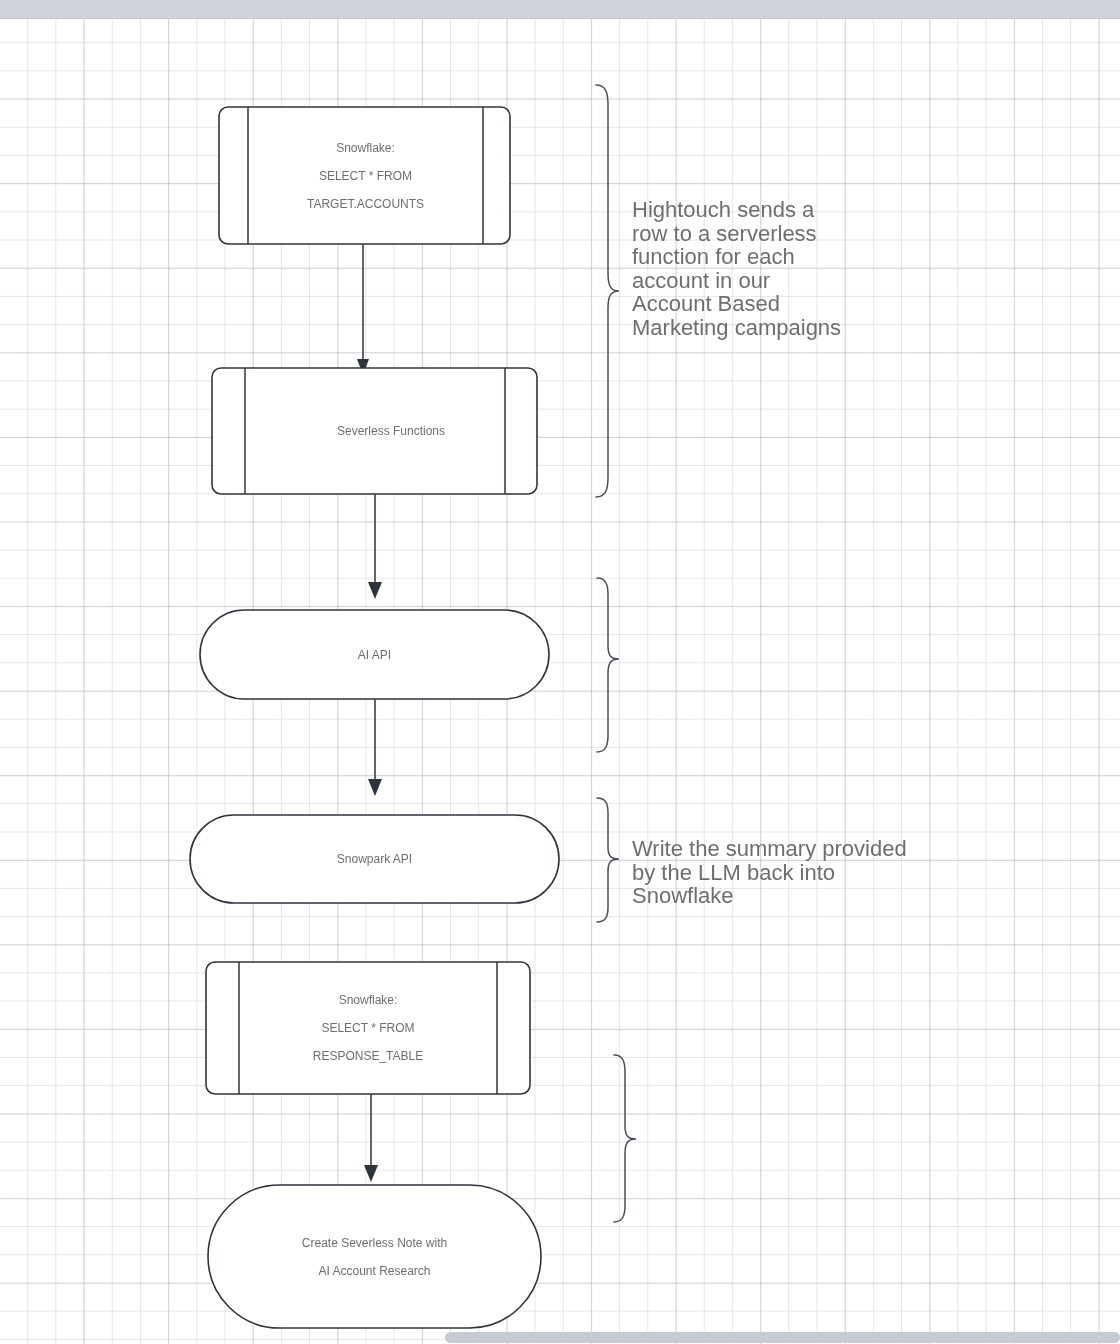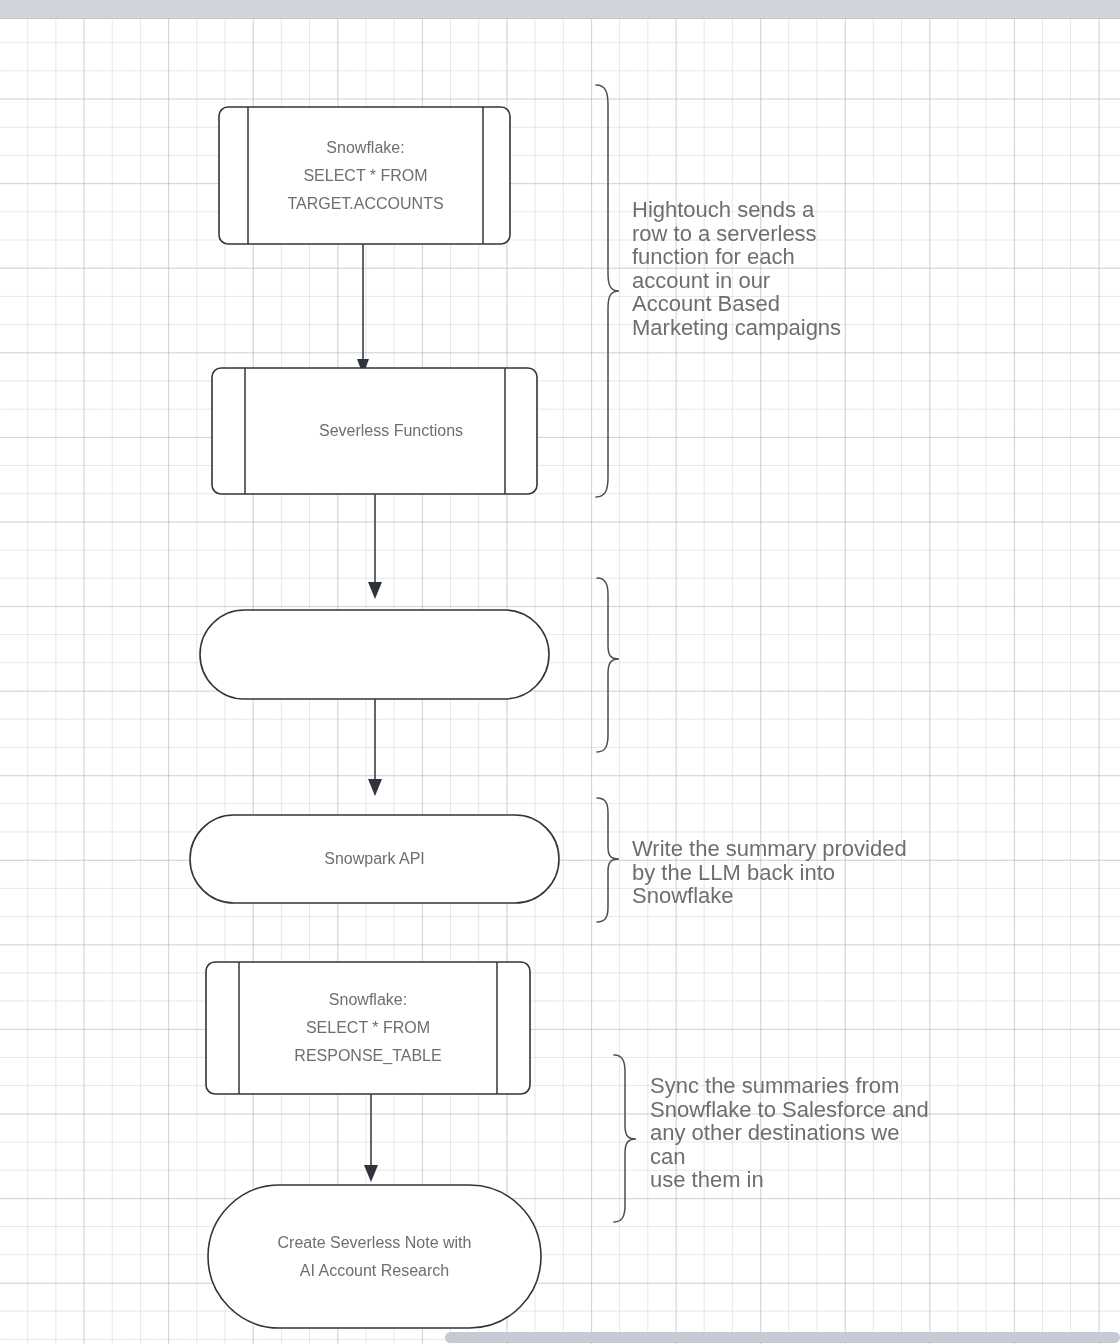--- a/index.html
+++ b/index.html
@@ -76,21 +76,21 @@
     fill: none;
     stroke-linecap: round;
   }
   .arrow-head { fill: #2f333b; }
 
   
   .node-label {
     position: absolute;
     text-align: center;
     color: #6e6e6e;
-    font-size: 16px;
+    font-size: 12px;
     line-height: 28px;
     white-space: pre-line;
     pointer-events: none;
     display: flex;
     align-items: center;
     justify-content: center;
     border-radius: 15px;
   }
 
   
@@ -220,20 +220,21 @@
                C 625 1196, 623 1203, 614 1203"></path>
     </g>
   </svg>
 
   <div class="node-label" style="left:248px; top:88px; width:235px; height:137px;">Snowflake:
 SELECT * FROM
 TARGET.ACCOUNTS</div>
 
   <div class="node-label" style="left:245px; top:349px; width:260px; height:126px;margin-left:16px;">Severless Functions</div>
 
+  <div class="node-label" style="left:200px; top:591px; width:349px; height:89px;">AI API</div>
 
   <div class="node-label" style="left:190px; top:796px; width:369px; height:88px;text-align:center;">Snowpark API</div>
 
   <div class="node-label" style="left:239px; top:943px; width:258px; height:132px;">Snowflake:
 SELECT * FROM
 RESPONSE_TABLE</div>
 
   <div class="node-label" style="left:208px; top:1166px; width:333px; height:143px;">Create Severless Note with
 AI Account Research</div>
 
@@ -242,22 +243,18 @@
 function for each
 account in our
 Account Based
 Marketing campaigns</div>
 
 
   <div class="annotation" style="left:632px; top:818px; width:290px;">Write the summary provided
 by the LLM back into
 Snowflake</div>
 
-  <div class="annotation" style="left:650px; top:1055px; width:290px;">Sync the summaries from
-Snowflake to Salesforce and
-any other destinations we can
-use them in</div>
 
 </div>
 
 <div id="hscrollbar-track">
   <div id="hscrollbar-thumb"></div>
 </div>
 
 </body></html>

